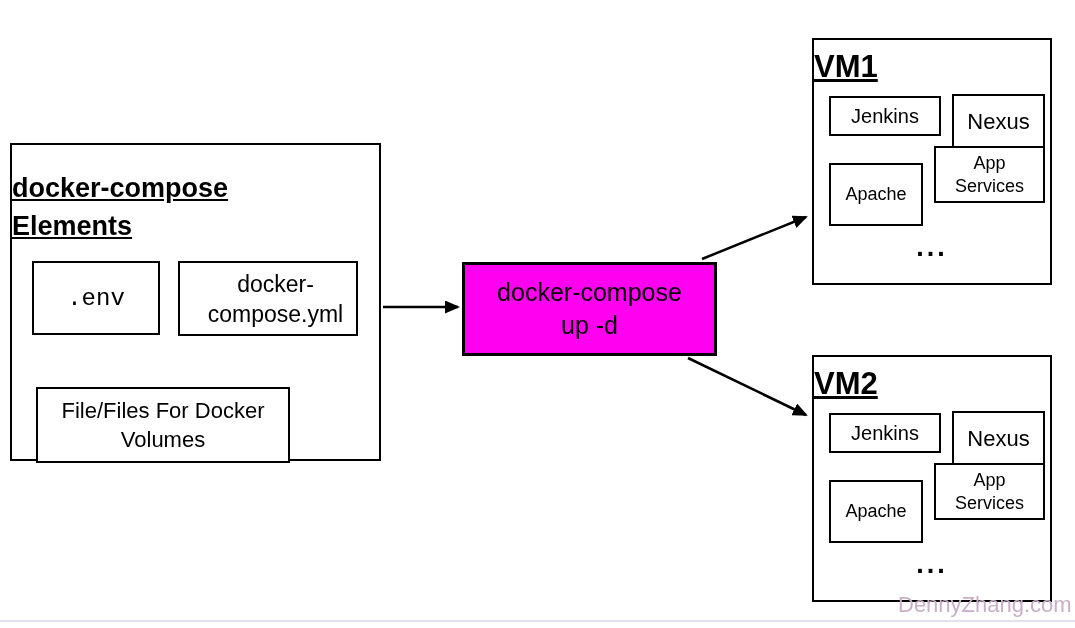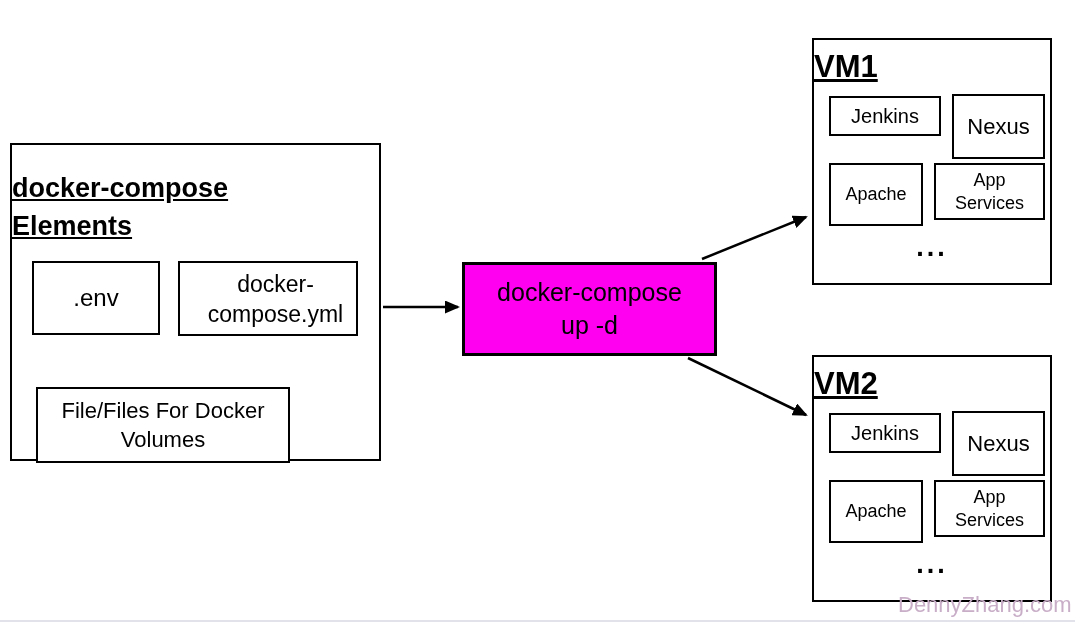--- a/index.html
+++ b/index.html
@@ -40,40 +40,40 @@
   .inner-box {
     position: absolute;
     background: #ffffff;
     border: 2px solid #000000;
     display: flex;
     align-items: center;
     justify-content: center;
     text-align: center;
     color: #000000;
   }
-  .env-box          { left: 20px;  top: 116px; width: 128px; height: 74px; font-size: 24px; }
+  .env-box          { left: 20px;  top: 116px; width: 128px; height: 74px; font-size: 24px; font-family: Liberation Mono, monospace; }
   .compose-box      { left: 166px; top: 116px; width: 180px; height: 75px; font-size: 23px; line-height: 30px; padding-left: 15px; }
   .volumes-box      { left: 24px;  top: 206px; width: 254px; height: 76px; font-size: 22px; line-height: 29px; margin-top: 36px; }
   .command-box {
     position: absolute;
     left: 462px; top: 262px;
     width: 255px; height: 94px;
     border: 3px solid #000000;
     display: flex;
     align-items: center;
     justify-content: center;
     text-align: center;
     font-size: 25px;
     line-height: 33px;
     color: #000000;
   }
   .svc-jenkins  { left: 15px;  top: 56px;  width: 112px; height: 40px; font-size: 20px; }
-  .svc-nexus    { left: 138px; top: 54px;  width: 93px;  height: 65px; font-size: 22px; }
+  .svc-nexus    { left: 138px; top: 54px;  width: 93px;  height: 55px; font-size: 22px; }
   .svc-apache   { left: 15px;  top: 123px; width: 94px;  height: 63px; font-size: 18px; }
-  .svc-app      { left: 120px; top: 123px; width: 111px; height: 57px; font-size: 18px; line-height: 23px; }
+  .svc-app      { left: 120px; top: 106px; width: 111px; height: 57px; font-size: 18px; line-height: 23px; }
   .svc-app .wrap-narrow { width: 80px; }
   .vm-more {
     position: absolute;
     left: 0; right: 0;
     top: 192px;
     text-align: center;
     font-size: 27px;
     font-weight: bold;
     letter-spacing: 3px;
     color: #000000;

